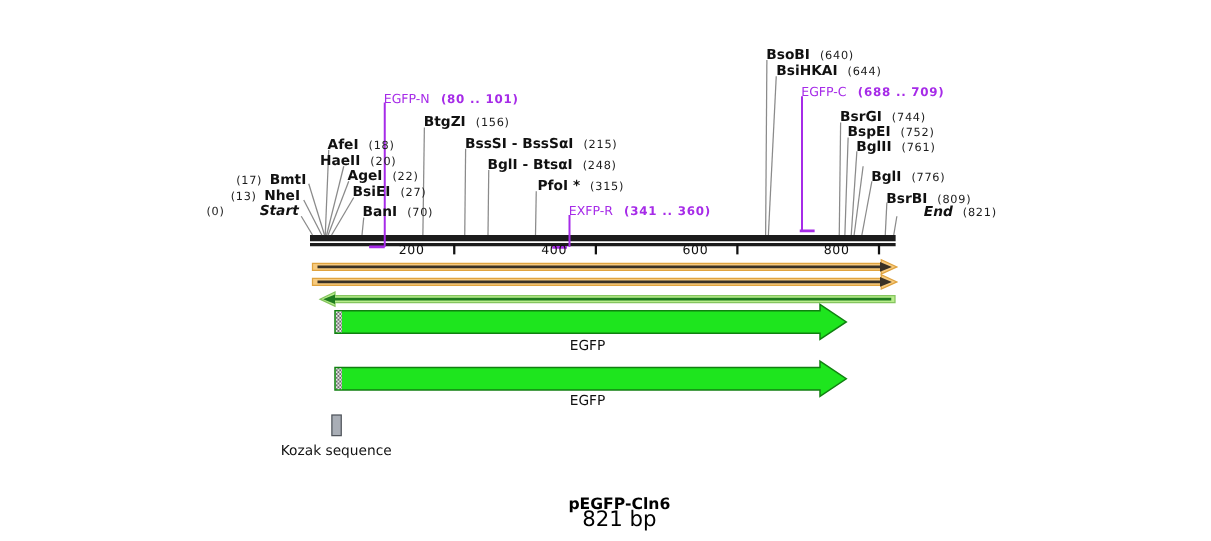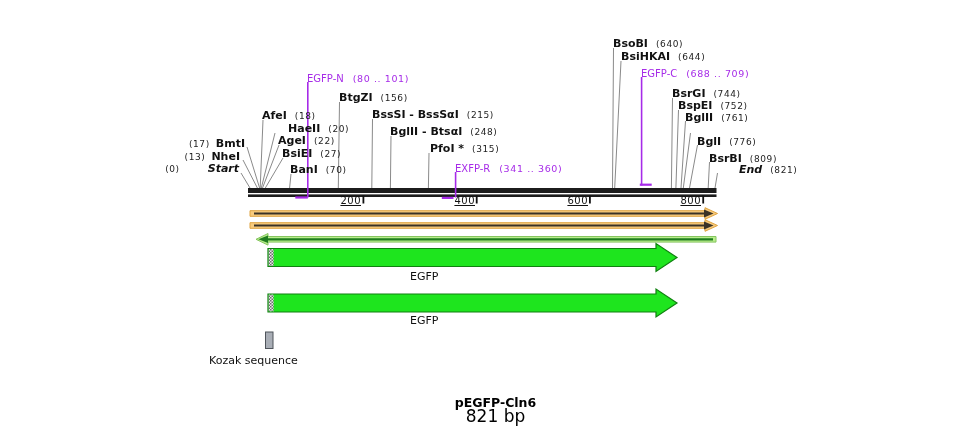--- a/index.html
+++ b/index.html
@@ -7,24 +7,24 @@
           font-family:"DejaVu Sans",sans-serif;}
   svg.layer{position:absolute;left:0;top:0;}
   .enz{position:absolute;white-space:nowrap;height:12px;line-height:12px;color:#111;}
   .nm{font-weight:700;font-size:11px;color:#111;}
   .nm.it{font-style:italic;margin-left:22px;}
   .ps{font-weight:400;font-size:9px;letter-spacing:.6px;color:#1c1c1c;margin-left:8px;margin-top:37px;}
   .ps-pre{font-weight:400;font-size:9px;letter-spacing:.6px;color:#1c1c1c;margin-right:6px;}
   .tight .nm{font-size:10.6px;}
   .primer{position:absolute;white-space:nowrap;height:13px;line-height:13px;color:#a62be8;}
   .pnm{font-weight:400;font-size:10px;}
-  .prange{font-weight:400;font-size:9.5px;letter-spacing:.6px;margin-left:9px;text-align:right;}
-  .rul{position:absolute;width:42px;text-align:right;font-size:10px;line-height:10px;
-       letter-spacing:.5px;color:#111;text-decoration:underline;}
-  .featlbl{position:absolute;width:120px;text-align:left;font-size:11px;color:#111;}
+  .prange{font-weight:700;font-size:9.5px;letter-spacing:.6px;margin-left:9px;text-align:right;}
+  .rul{position:absolute;width:42px;text-align:left;font-size:10px;line-height:10px;
+       letter-spacing:.5px;color:#111;}
+  .featlbl{position:absolute;width:120px;text-align:center;font-size:11px;color:#111;}
   .titleblock{position:absolute;left:0;top:395px;width:969px;text-align:center;color:#000;padding-left:11px;}
   .tname{font-weight:700;font-size:12.5px;line-height:15px;}
   .tlen{font-weight:400;font-size:17px;line-height:13px;}
   .wm{position:absolute;right:3px;top:3px;height:15px;display:flex;align-items:center;gap:4px;}
   .wm-created{font-size:8px;color:#c9cdd2;}
   .wm-brand{font-size:11px;font-weight:600;color:#a2a7ad;}
 </style>
 </head>
 <body>
 
@@ -116,27 +116,27 @@
     <g>
       <rect x="265.5" y="332" width="7.5" height="16.5" fill="#a9aeb6" stroke="#4f545b" stroke-width="1"></rect>
     </g>
   </svg>
 
   <div class="enz" style="right:724px;top:136px"><span class="ps-pre">(17)</span><span class="nm">BmtI</span></div>
   <div class="enz" style="right:729px;top:149px"><span class="ps-pre">(13)</span><span class="nm">NheI</span></div>
   <div class="enz" style="right:730px;top:161px"><span class="ps-pre">(0)</span><span class="nm it">Start</span></div>
 
   <div class="enz" style="left:262px;top:108px"><span class="nm">AfeI</span><span class="ps">(18)</span></div>
-  <div class="enz" style="left:288px;top:121px"><span class="nm">HaeII</span><span class="ps">(20)</span></div>
+  <div class="enz" style="left:256px;top:121px"><span class="nm">HaeII</span><span class="ps">(20)</span></div>
   <div class="enz" style="left:278px;top:133px"><span class="nm">AgeI</span><span class="ps">(22)</span></div>
   <div class="enz" style="left:282px;top:146px"><span class="nm">BsiEI</span><span class="ps">(27)</span></div>
   <div class="enz" style="left:290px;top:162px"><span class="nm">BanI</span><span class="ps">(70)</span></div>
   <div class="enz" style="left:339px;top:90px"><span class="nm">BtgZI</span><span class="ps">(156)</span></div>
   <div class="enz" style="left:372px;top:107px"><span class="nm">BssSI - BssSαI</span><span class="ps">(215)</span></div>
-  <div class="enz" style="left:390px;top:124px"><span class="nm">BglII - BtsαI</span><span class="ps">(248)</span></div>
+  <div class="enz" style="left:390px;top:124px"><span class="nm">BglI - BtsαI</span><span class="ps">(248)</span></div>
   <div class="enz" style="left:430px;top:141px"><span class="nm">PfoI *</span><span class="ps">(315)</span></div>
   <div class="enz" style="left:613px;top:36px"><span class="nm">BsoBI</span><span class="ps">(640)</span></div>
   <div class="enz" style="left:621px;top:49px"><span class="nm">BsiHKAI</span><span class="ps">(644)</span></div>
   <div class="enz" style="left:672px;top:86px"><span class="nm">BsrGI</span><span class="ps">(744)</span></div>
   <div class="enz" style="left:678px;top:98px"><span class="nm">BspEI</span><span class="ps">(752)</span></div>
   <div class="enz" style="left:685px;top:110px"><span class="nm">BglII</span><span class="ps">(761)</span></div>
   <div class="enz" style="left:697px;top:134px"><span class="nm">BglI</span><span class="ps">(776)</span></div>
   <div class="enz" style="left:709px;top:151px"><span class="nm">BsrBI</span><span class="ps">(809)</span></div>
   <div class="enz" style="left:717px;top:162px"><span class="nm it">End</span><span class="ps">(821)</span></div>
 

